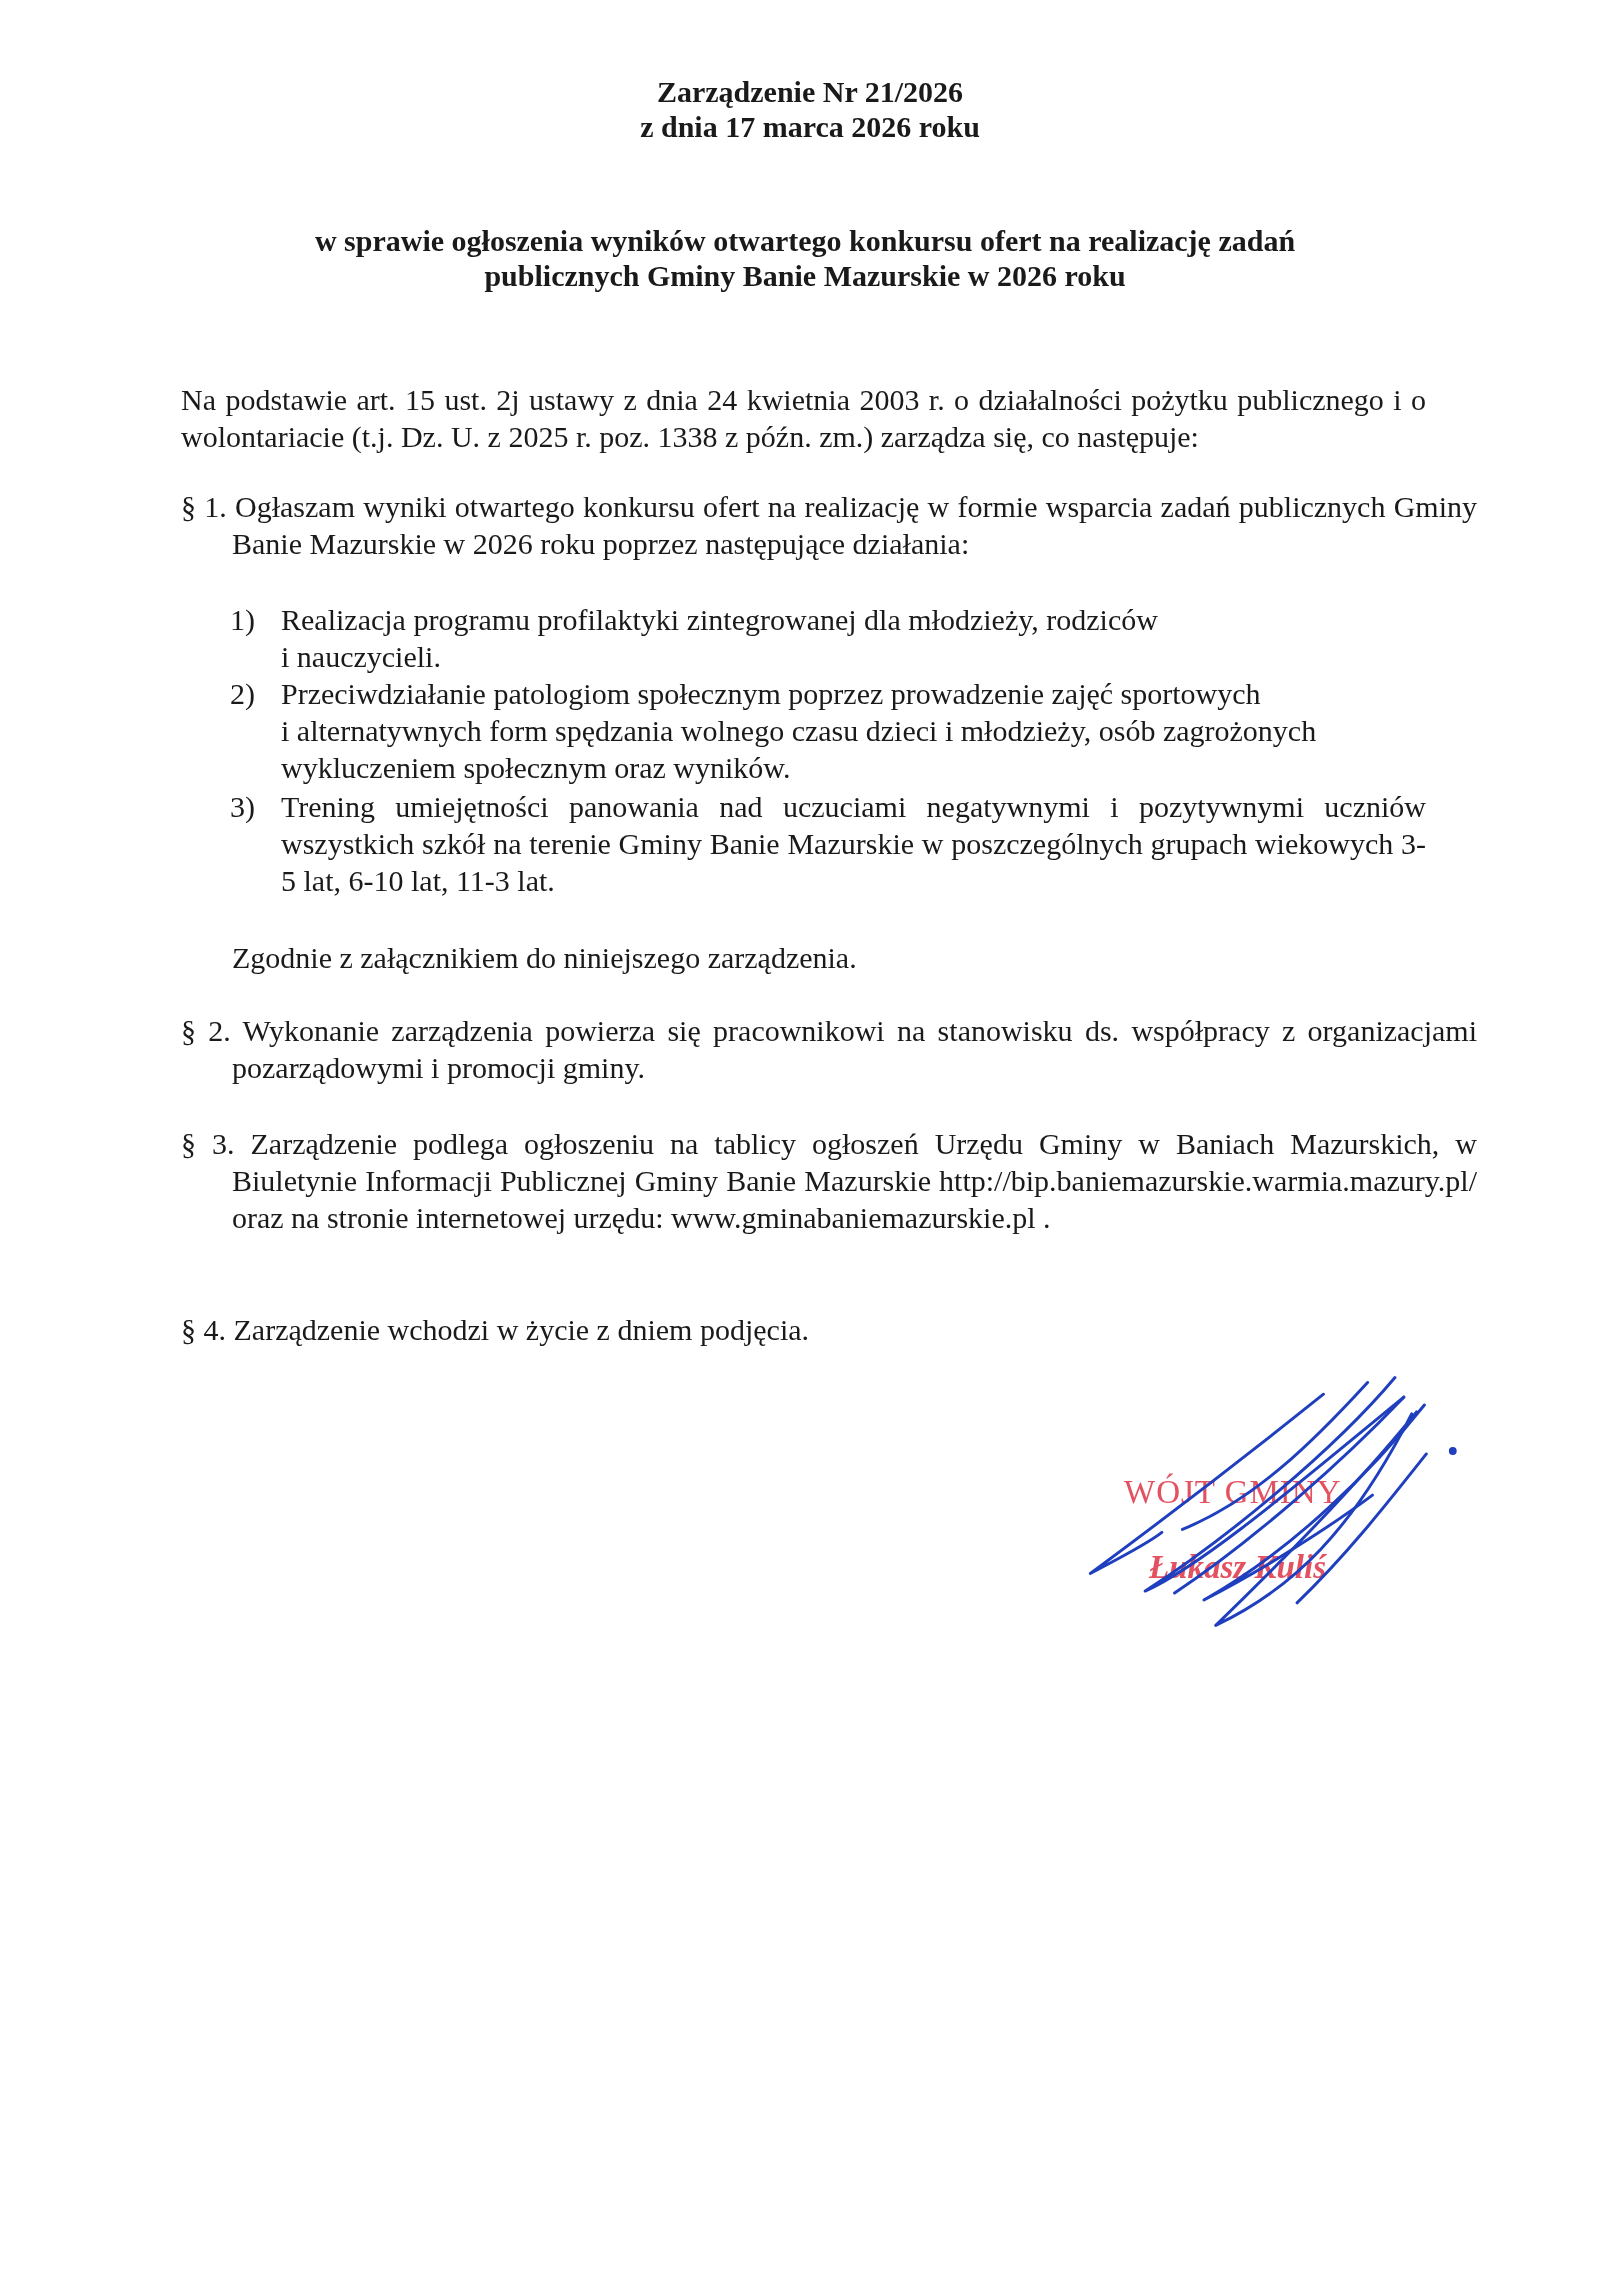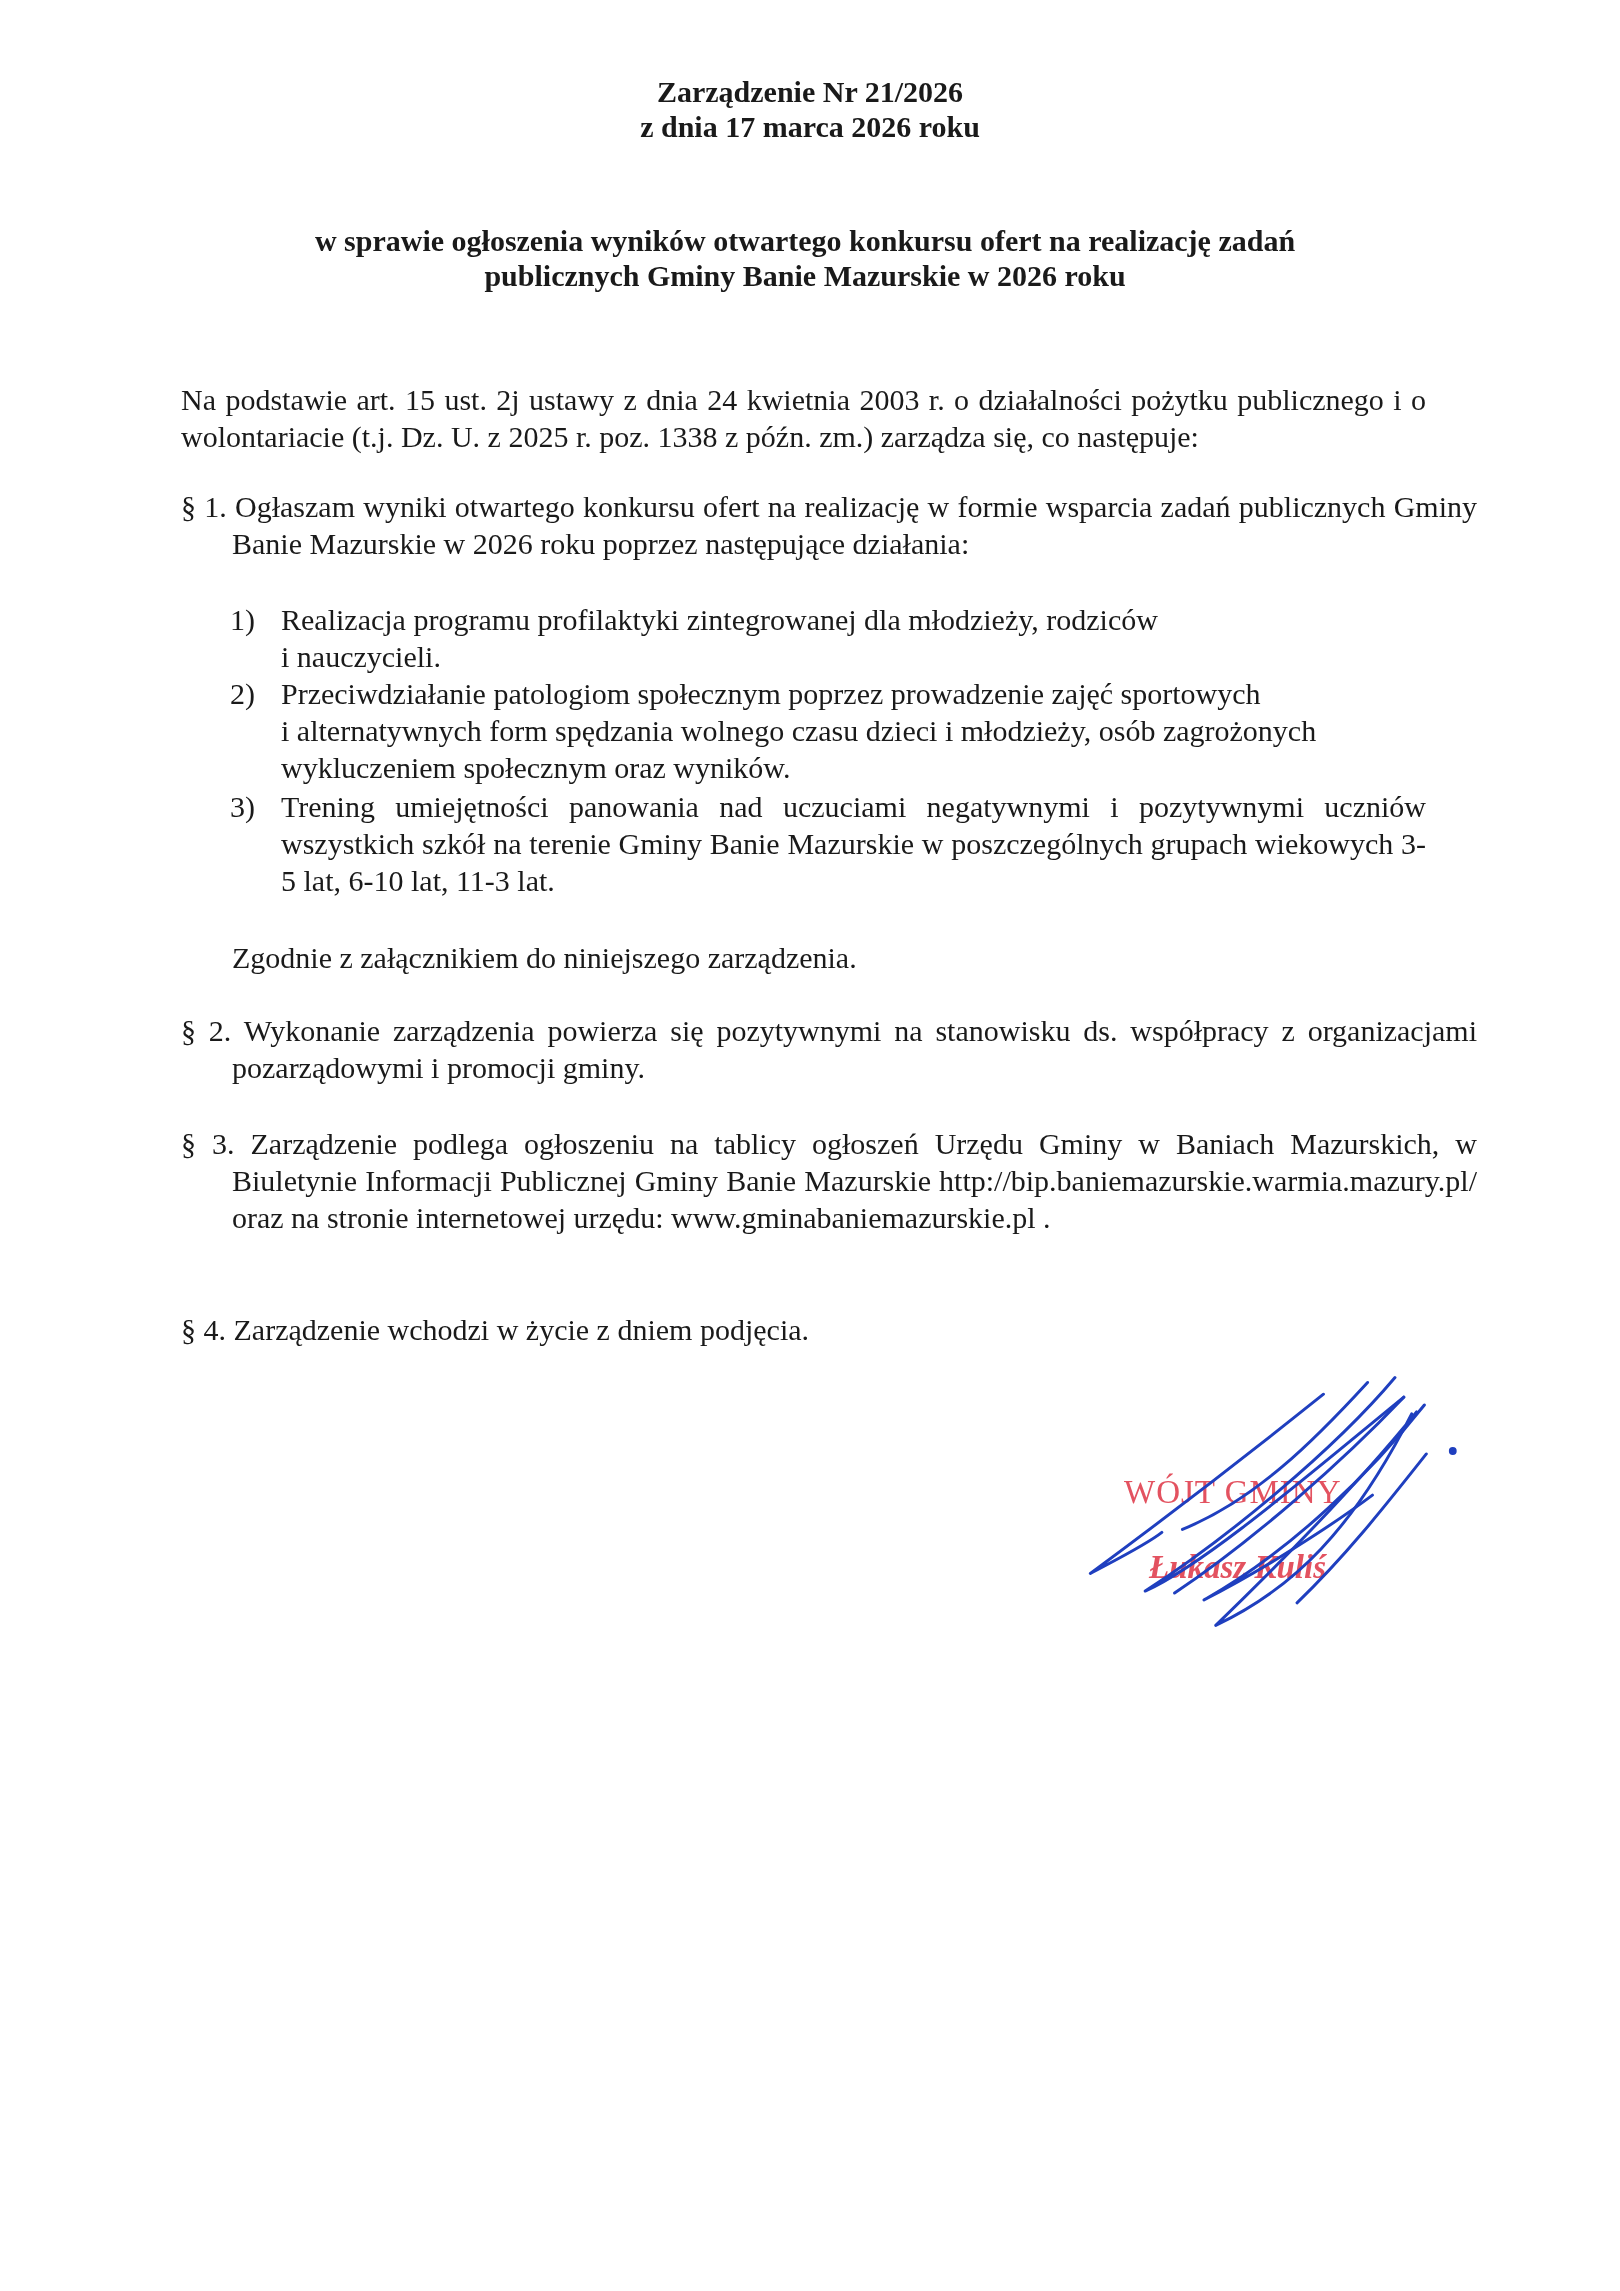--- a/index.html
+++ b/index.html
@@ -69,21 +69,21 @@
 
   <div class="list li3">
     <div class="li">
       <span class="num">3)</span>
       <div>Trening umiejętności panowania nad uczuciami negatywnymi i pozytywnymi uczniów wszystkich szkół na terenie Gminy Banie Mazurskie w poszczególnych grupach wiekowych 3-5 lat, 6-10 lat, 11-3 lat.</div>
     </div>
   </div>
 
   <div class="para att">Zgodnie z załącznikiem do niniejszego zarządzenia.</div>
 
-  <div class="para sec2 hang"><span>§ 2.</span> <span>Wykonanie zarządzenia powierza się pozytywnymi na stanowisku ds. współpracy z organizacjami pozarządowymi i promocji gminy.</span></div>
+  <div class="para sec2 hang"><span>§ 2.</span> <span>Wykonanie zarządzenia powierza się pracownikowi na stanowisku ds. współpracy z organizacjami pozarządowymi i promocji gminy.</span></div>
 
   <div class="para sec3 hang"><span>§ 3.</span> <span>Zarządzenie podlega ogłoszeniu na tablicy ogłoszeń Urzędu Gminy w Baniach Mazurskich, w Biuletynie Informacji Publicznej Gminy Banie Mazurskie http://bip.baniemazurskie.warmia.mazury.pl/ oraz na stronie internetowej urzędu: www.gminabaniemazurskie.pl .</span></div>
 
   <div class="para sec4"><span>§ 4.</span> <span>Zarządzenie wchodzi w życie z dniem podjęcia.</span></div>
 
   <div class="sig">
     <div class="stamp1">WÓJT GMINY</div>
     <div class="stamp2">Łukasz Kuliś</div>
     <svg width="431" height="294" viewBox="0 0 440 300">
       <g fill="none" stroke="#1f3fbf" stroke-width="3" stroke-linecap="round" stroke-linejoin="round">

